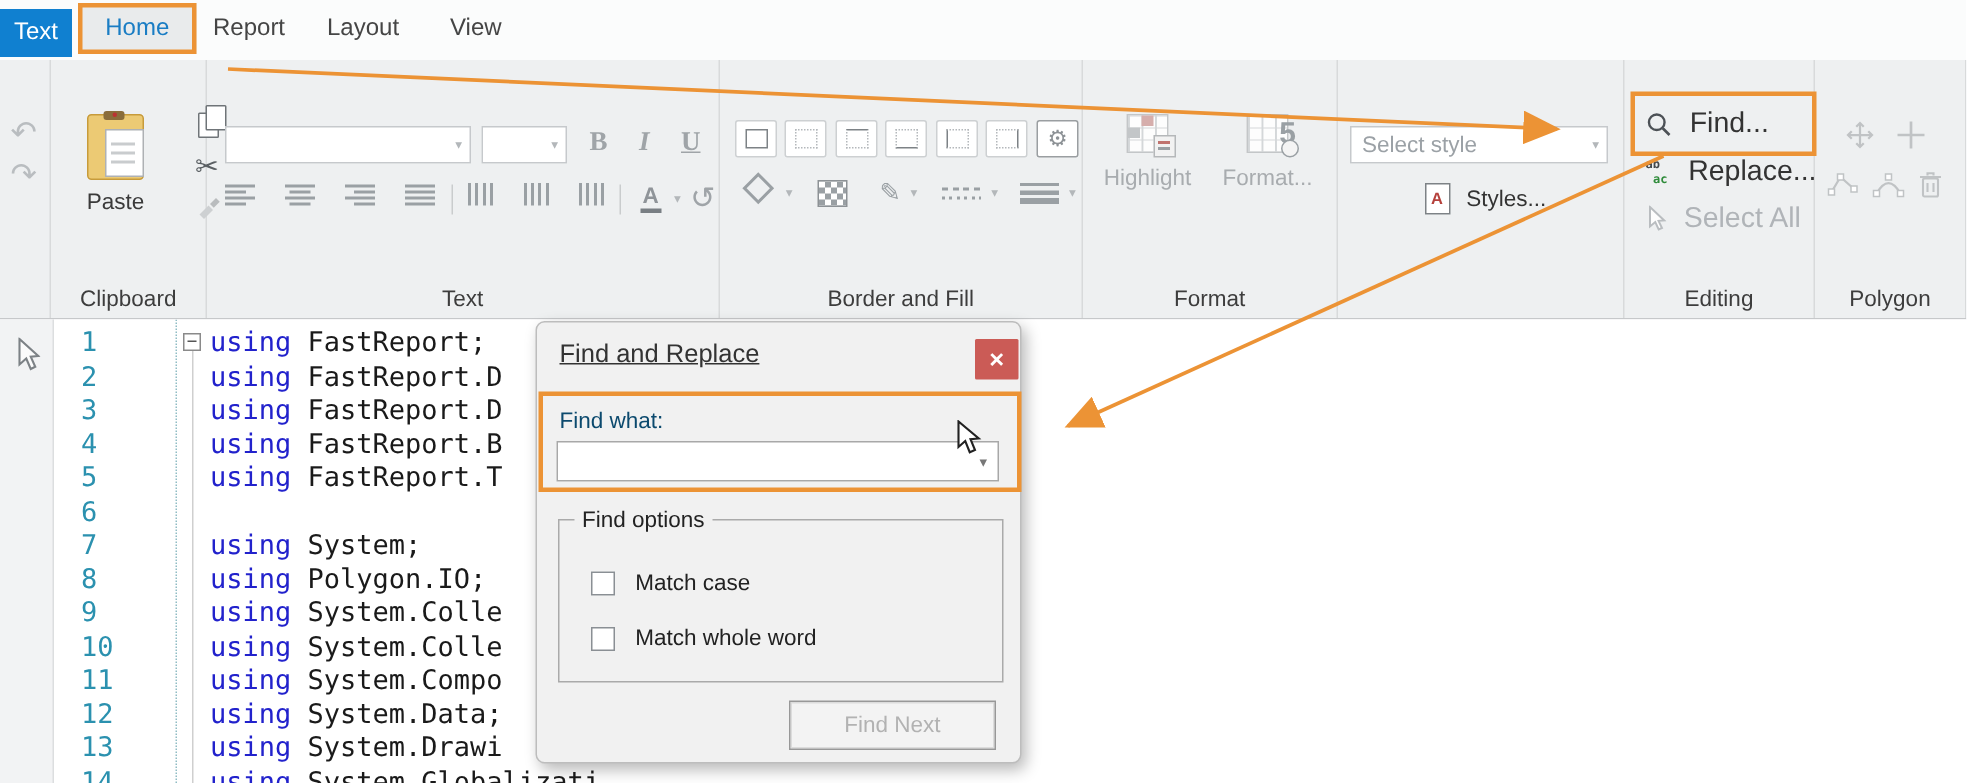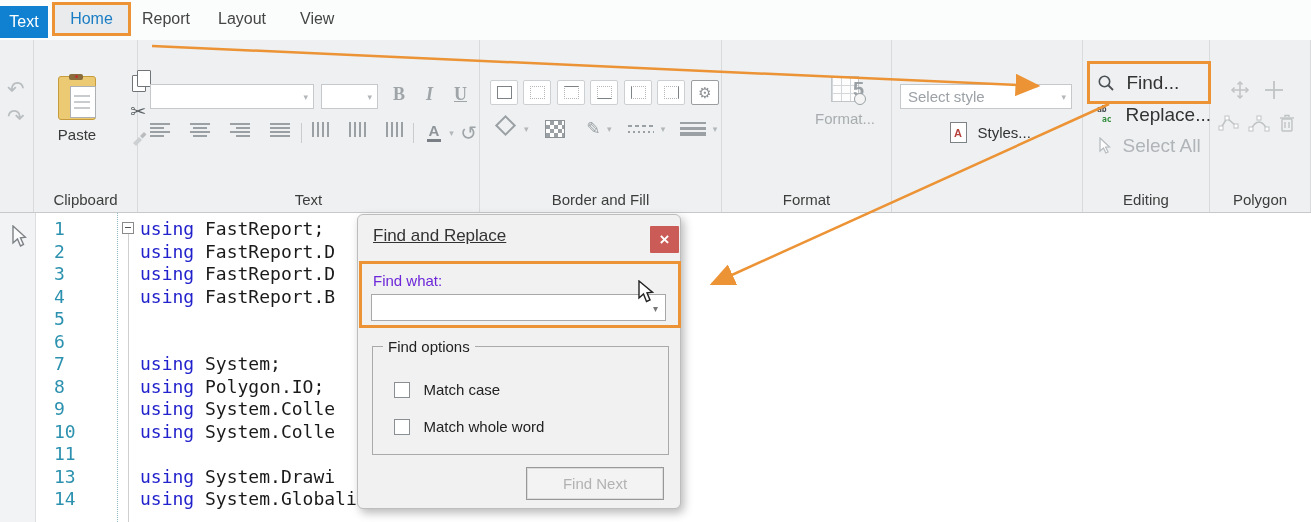--- a/index.html
+++ b/index.html
@@ -144,21 +144,21 @@
   .fold-box{position:absolute;left:86px;top:9px;width:12px;height:12px;background:#fff;border:1px solid #8a8a8a;box-sizing:border-box;}
   .fold-box i{position:absolute;left:2px;top:4px;width:6px;height:1px;background:#555;}
 
   
   .dialog{position:absolute;left:357px;top:214px;width:324px;height:295px;background:#f1f1f1;
           border:1px solid #bdbdbd;border-radius:6px;box-sizing:border-box;
           box-shadow:3px 4px 10px rgba(0,0,0,.28);z-index:20;}
   .dlg-title{position:absolute;left:15px;top:11px;font-size:17px;color:#333;text-decoration:underline;}
   .dlg-close{position:absolute;left:292px;top:11px;width:29px;height:27px;background:#cb5b56;color:#fff;
              font-size:17px;font-weight:bold;display:flex;align-items:center;justify-content:center;border-radius:1px;}
-  .findwhat-label{position:absolute;left:15px;top:57px;font-size:15px;color:#6d28d9;}
+  .findwhat-label{position:absolute;left:15px;top:57px;font-size:15px;color:#0c4a6e;}
   .findwhat-input{position:absolute;left:13px;top:79px;width:295px;height:27px;background:#fff;
                   border:1px solid #a8a8a8;box-sizing:border-box;}
   .findwhat-input .dd{position:absolute;right:7px;top:8px;font-size:10px;color:#777;}
   .groupbox{position:absolute;left:14px;top:131px;width:295px;height:107px;border:1px solid #aaa;}
   .groupbox .legend{position:absolute;left:10px;top:-9px;background:#f1f1f1;padding:0 5px;font-size:15px;color:#222;}
   .chk-row{position:absolute;left:21px;height:18px;}
   .chk-row .box{display:inline-block;width:16px;height:16px;background:#fff;border:1px solid #8a8f94;vertical-align:middle;box-sizing:border-box;}
   .chk-row .clb{font-size:15px;color:#222;vertical-align:middle;margin-left:9px;}
   .findnext-btn{position:absolute;left:168px;top:252px;width:138px;height:33px;background:#f3f3f3;
                 border:1px solid #989898;box-shadow:inset 0 0 0 1px #dcdcdc;box-sizing:border-box;
@@ -285,20 +285,28 @@
         <span class="dashes"></span>
         <span class="mini-dd">▾</span>
         <span style="display:inline-block;width:4px;"></span>
         <span class="lwidth"></span>
         <span class="mini-dd">▾</span>
       </div>
       <div class="glabel">Border and Fill</div>
     </div>
 
     <div class="rgroup g-format">
+      <div class="bigbtn" style="left:8px;">
+        <div class="grid-ic">
+          <i class="cell1"></i>
+            <i class="cell2"></i>
+            <i class="hl-page"></i>
+        </div>
+        <div class="lbl">Highlight</div>
+      </div>
       <div class="bigbtn" style="left:88px;">
         <div class="grid-ic">
           <span class="five">5</span>
           <i class="clock"></i>
         </div>
         <div class="lbl">Format...</div>
       </div>
       <div class="glabel">Format</div>
     </div>
 
@@ -395,27 +403,28 @@
       <div class="fold-margin"></div>
       <div class="fold-line"></div>
       <div class="fold-box">
           <i></i>
         </div>
       <div class="editor-rows">
         <div class="crow"><span class="ln">1</span><span class="codetext"><span class="kw">using</span><span> FastReport;</span></span></div>
         <div class="crow"><span class="ln">2</span><span class="codetext"><span class="kw">using</span><span> FastReport.D</span></span></div>
         <div class="crow"><span class="ln">3</span><span class="codetext"><span class="kw">using</span><span> FastReport.D</span></span></div>
         <div class="crow"><span class="ln">4</span><span class="codetext"><span class="kw">using</span><span> FastReport.B</span></span></div>
-        <div class="crow"><span class="ln">5</span></div>
+        <div class="crow"><span class="ln">5</span><span class="codetext"><span class="kw">using</span><span> FastReport.T</span></span></div>
         <div class="crow"><span class="ln">6</span></div>
         <div class="crow"><span class="ln">7</span><span class="codetext"><span class="kw">using</span><span> System;</span></span></div>
         <div class="crow"><span class="ln">8</span><span class="codetext"><span class="kw">using</span><span> Polygon.IO;</span></span></div>
         <div class="crow"><span class="ln">9</span><span class="codetext"><span class="kw">using</span><span> System.Colle</span></span></div>
         <div class="crow"><span class="ln">10</span><span class="codetext"><span class="kw">using</span><span> System.Colle</span></span></div>
-        <div class="crow"><span class="ln">11</span></div>
+        <div class="crow"><span class="ln">11</span><span class="codetext"><span class="kw">using</span><span> System.Compo</span></span></div>
+        <div class="crow"><span class="ln">12</span><span class="codetext"><span class="kw">using</span><span> System.Data;</span></span></div>
         <div class="crow"><span class="ln">13</span><span class="codetext"><span class="kw">using</span><span> System.Drawi</span></span></div>
         <div class="crow"><span class="ln">14</span><span class="codetext"><span class="kw">using</span><span> System.Globalizati</span></span></div>
       </div>
     </div>
   </div>
 
   <div class="dialog">
     <div class="dlg-title">Find and Replace</div>
     <div class="dlg-close">
       <span>×</span>

